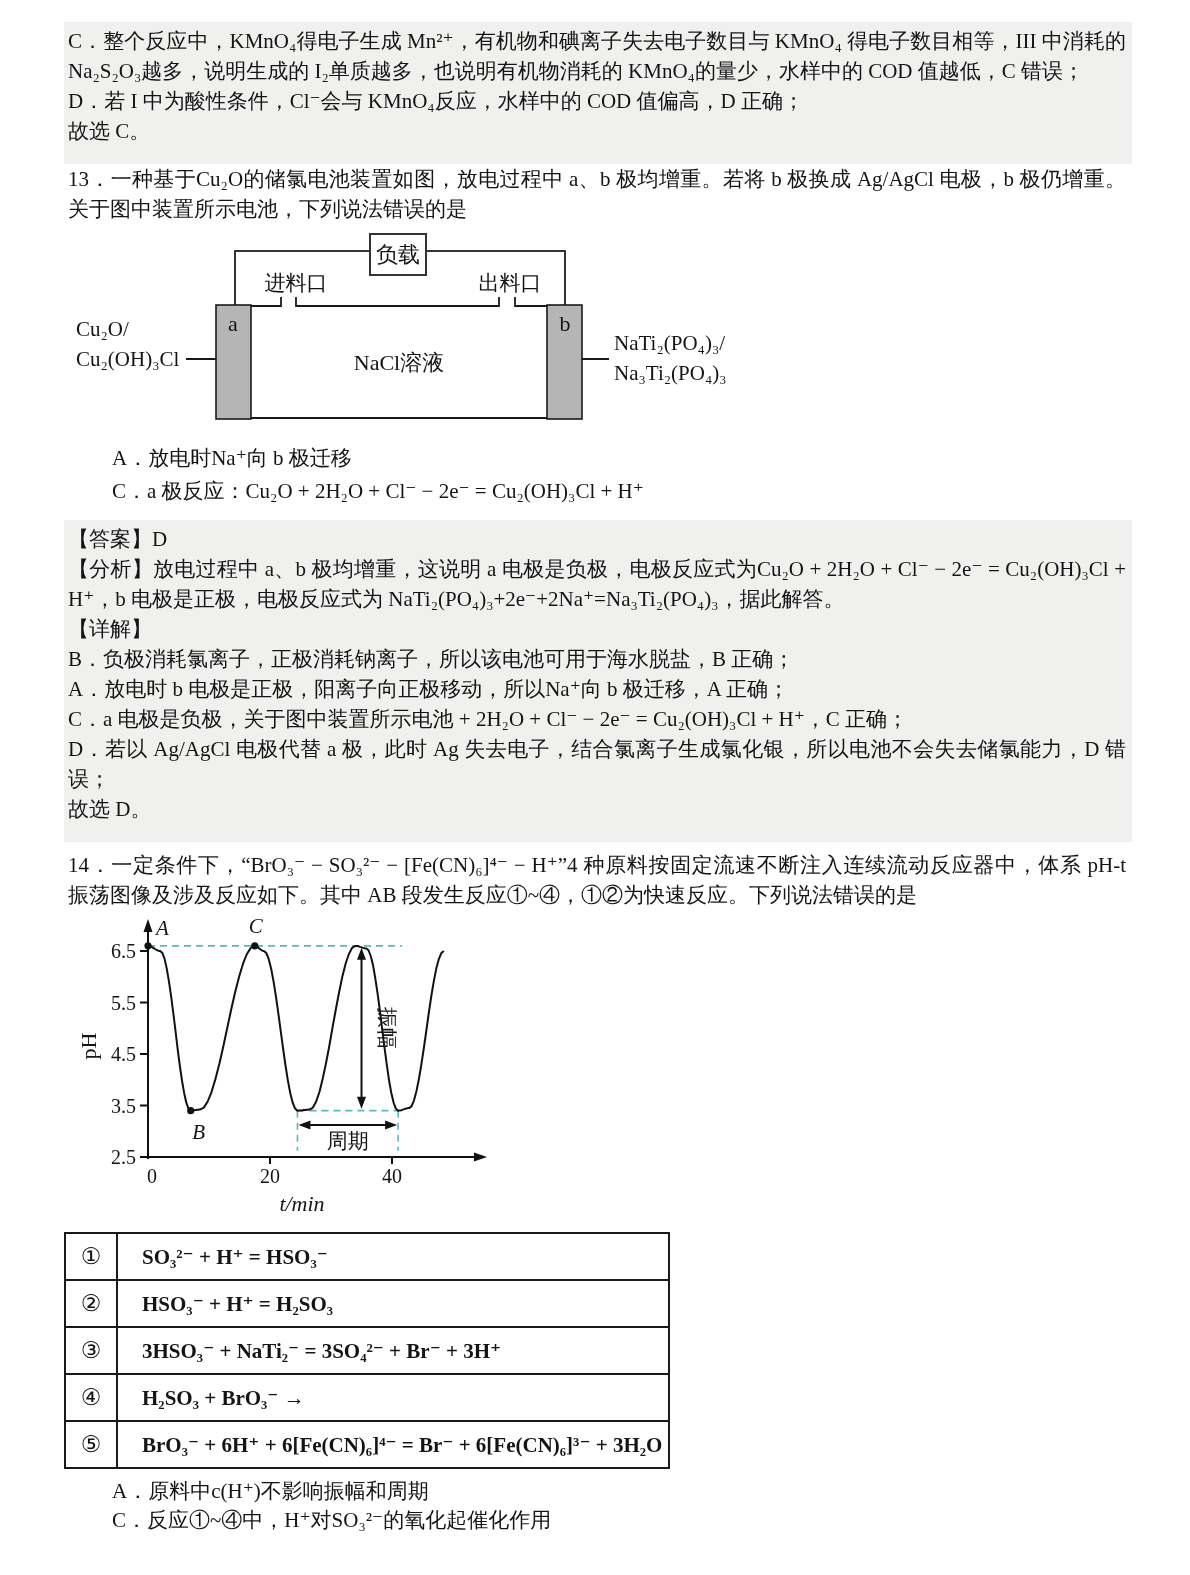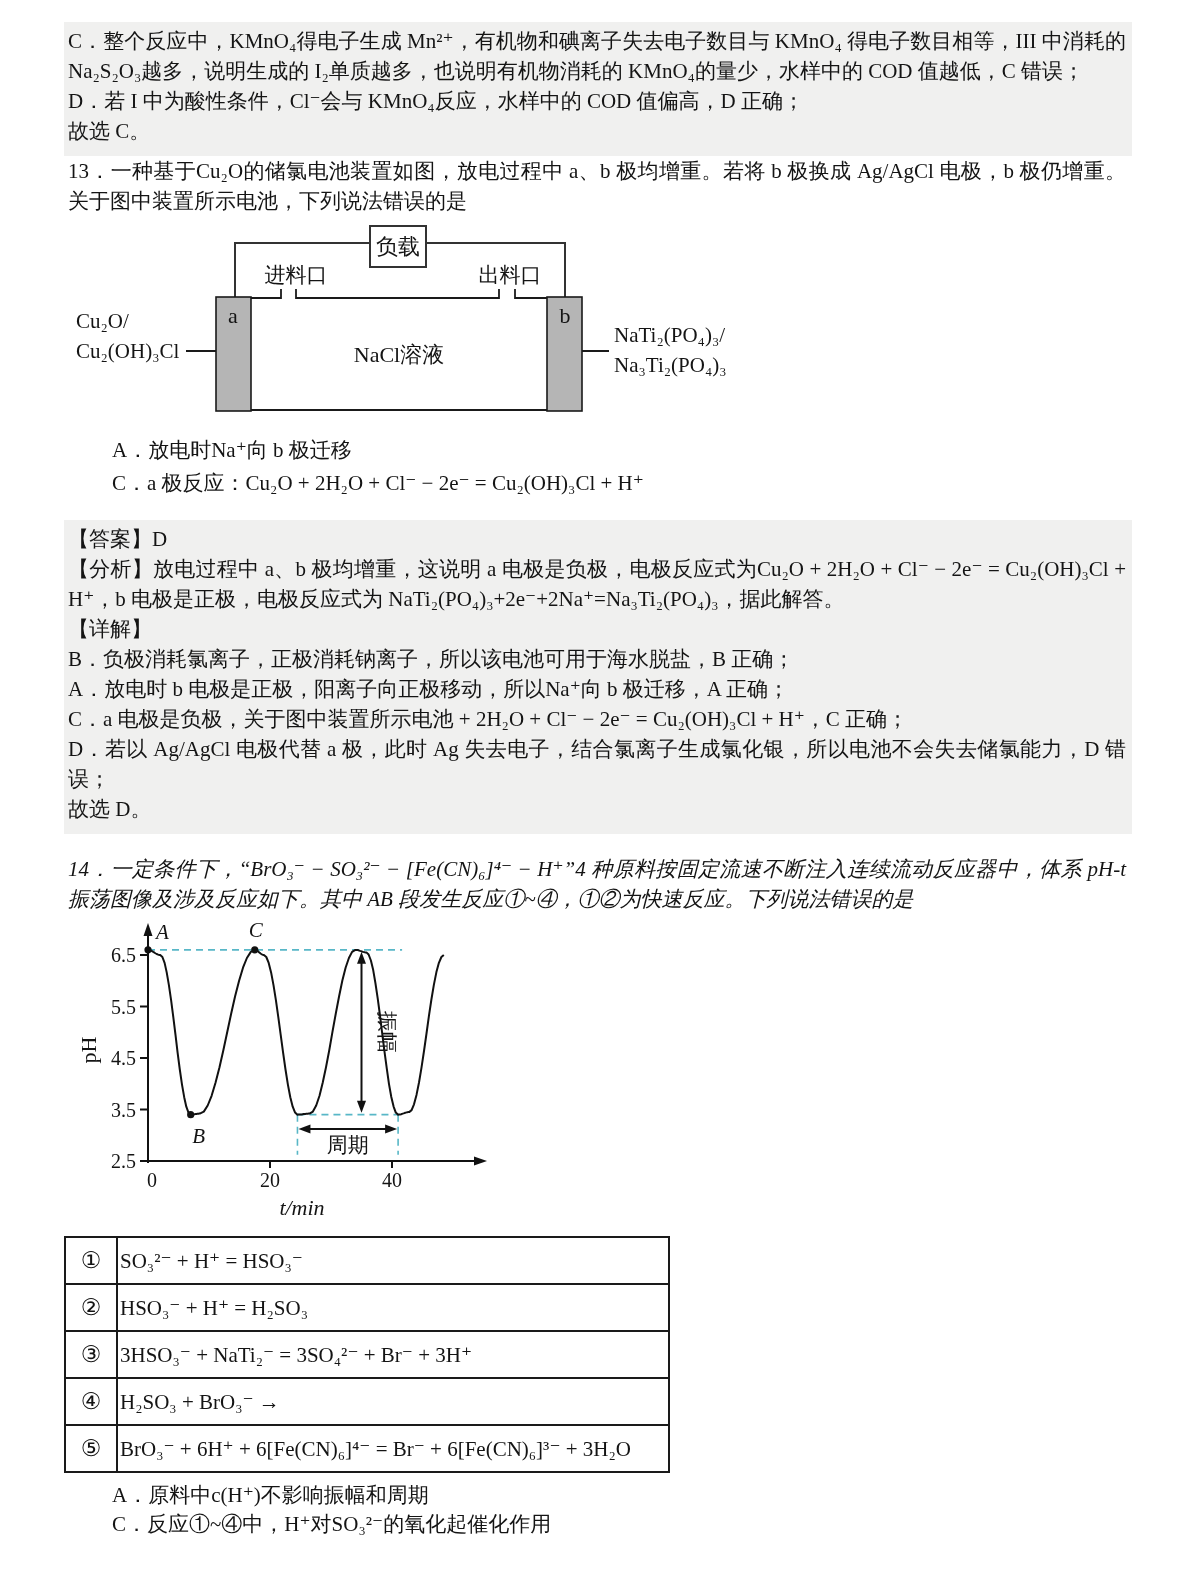--- a/index.html
+++ b/index.html
@@ -2,32 +2,32 @@
 <html><head>
 <meta charset="utf-8">
 <style>
   html,body{margin:0;padding:0;}
   body{
     width:1190px;height:1575px;overflow:hidden;background:#ffffff;color:#141414;
     font-family:"Liberation Serif","DejaVu Serif",serif;
   }
   .page{padding:22px 64px 0 68px;font-size:21px;line-height:30px;}
   p{margin:0;}
-  .hl{background:#f0f0ef;padding:4px 6px 10px 4px;margin:0 -6px 0 -4px;}
+  .hl{background:#f0f0ef;padding:4px 6px 18px 4px;margin:0 -6px 0 -4px;}
   .para{text-align:justify;}
   .opts13{margin-top:6px;padding-left:44px;line-height:33px;}
   .opts14{margin-top:8px;padding-left:44px;line-height:29px;}
   .stem{}
   .diagram-wrap{margin:4px 0 2px 0;}
   .chart-wrap{margin:4px 0 0 2px;}
   svg text{fill:#141414;font-family:"Liberation Serif","DejaVu Serif",serif;}
   table.rxn{border-collapse:collapse;margin:8px 0 0 -4px;width:606px;table-layout:fixed;}
   table.rxn td{border:2px solid #1a1a1a;height:45px;font-size:21px;padding:0;}
   table.rxn td.num{width:50px;text-align:center;font-size:23px;}
-  table.rxn td.formula{padding-left:2px;}
+  table.rxn td.formula{padding-left:24px;font-weight:bold;}
 </style>
 </head>
 <body>
 
 <div class="page">
 
   <div class="hl">
     <p class="para">C．整个反应中，KMnO₄得电子生成 Mn²⁺，有机物和碘离子失去电子数目与 KMnO₄ 得电子数目相等，III 中消耗的 Na₂S₂O₃越多，说明生成的 I₂单质越多，也说明有机物消耗的 KMnO₄的量少，水样中的 COD 值越低，C 错误；</p>
     <p class="para">D．若 I 中为酸性条件，Cl⁻会与 KMnO₄反应，水样中的 COD 值偏高，D 正确；</p>
     <p class="para">故选 C。</p>
@@ -71,32 +71,32 @@
       <text x="546" y="122" font-size="21">NaTi₂(PO₄)₃/</text>
       <text x="546" y="152" font-size="21">Na₃Ti₂(PO₄)₃</text>
     </svg>
   </div>
 
   <div class="opts13">
     <p>A．放电时Na⁺向 b 极迁移</p>
     <p>C．a 极反应：Cu₂O + 2H₂O + Cl⁻ − 2e⁻ = Cu₂(OH)₃Cl + H⁺</p>
   </div>
 
-  <div class="hl" style="margin-top:20px;">
+  <div class="hl" style="margin-top:12px;">
     <p class="para">【答案】D</p>
     <p class="para">【分析】放电过程中 a、b 极均增重，这说明 a 电极是负极，电极反应式为Cu₂O + 2H₂O + Cl⁻ − 2e⁻ = Cu₂(OH)₃Cl + H⁺，b 电极是正极，电极反应式为 NaTi₂(PO₄)₃+2e⁻+2Na⁺=Na₃Ti₂(PO₄)₃，据此解答。</p>
     <p class="para">【详解】</p>
     <p class="para">B．负极消耗氯离子，正极消耗钠离子，所以该电池可用于海水脱盐，B 正确；</p>
     <p class="para">A．放电时 b 电极是正极，阳离子向正极移动，所以Na⁺向 b 极迁移，A 正确；</p>
     <p class="para">C．a 电极是负极，关于图中装置所示电池 + 2H₂O + Cl⁻ − 2e⁻ = Cu₂(OH)₃Cl + H⁺，C 正确；</p>
     <p class="para">D．若以 Ag/AgCl 电极代替 a 极，此时 Ag 失去电子，结合氯离子生成氯化银，所以电池不会失去储氯能力，D 错误；</p>
     <p class="para">故选 D。</p>
   </div>
 
-  <p class="para stem" style="margin-top:20px;font-style:italic;">14．一定条件下，“BrO₃⁻ − SO₃²⁻ − [Fe(CN)₆]⁴⁻ − H⁺”4 种原料按固定流速不断注入连续流动反应器中，体系 pH-t 振荡图像及涉及反应如下。其中 AB 段发生反应①~④，①②为快速反应。下列说法错误的是</p>
+  <p class="para stem" style="margin-top:8px;">14．一定条件下，“BrO₃⁻ − SO₃²⁻ − [Fe(CN)₆]⁴⁻ − H⁺”4 种原料按固定流速不断注入连续流动反应器中，体系 pH-t 振荡图像及涉及反应如下。其中 AB 段发生反应①~④，①②为快速反应。下列说法错误的是</p>
 
   <div class="chart-wrap">
     <svg width="440" height="302" viewBox="0 0 440 302">
         <line x1="78" y1="31.850000000000023" x2="332.1" y2="31.850000000000023" stroke="#58b7c7" stroke-width="1.6" stroke-dasharray="7 5" fill="none"></line>
         <line x1="227.45" y1="196.65" x2="328.1" y2="196.65" stroke="#58b7c7" stroke-width="1.6" stroke-dasharray="7 5" fill="none"></line>
         <line x1="227.45" y1="196.65" x2="227.45" y2="236.65" stroke="#58b7c7" stroke-width="1.6" stroke-dasharray="7 5" fill="none"></line>
         <line x1="328.1" y1="196.65" x2="328.1" y2="236.65" stroke="#58b7c7" stroke-width="1.6" stroke-dasharray="7 5" fill="none"></line>
         <line x1="78" y1="245" x2="78" y2="16" stroke="#111" stroke-width="2"></line>
         <polygon points="78,5 73.5,18 82.5,18" fill="#111"></polygon>
         <line x1="77" y1="243" x2="407" y2="243" stroke="#111" stroke-width="2"></line>

